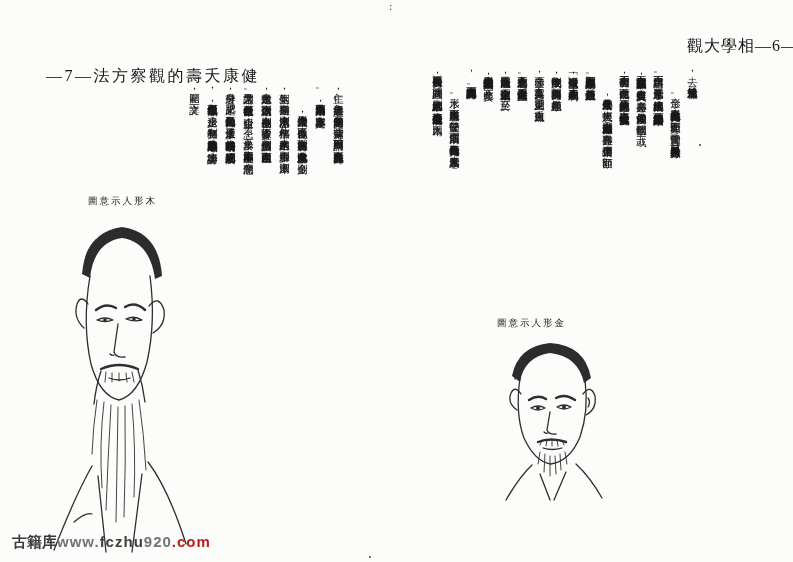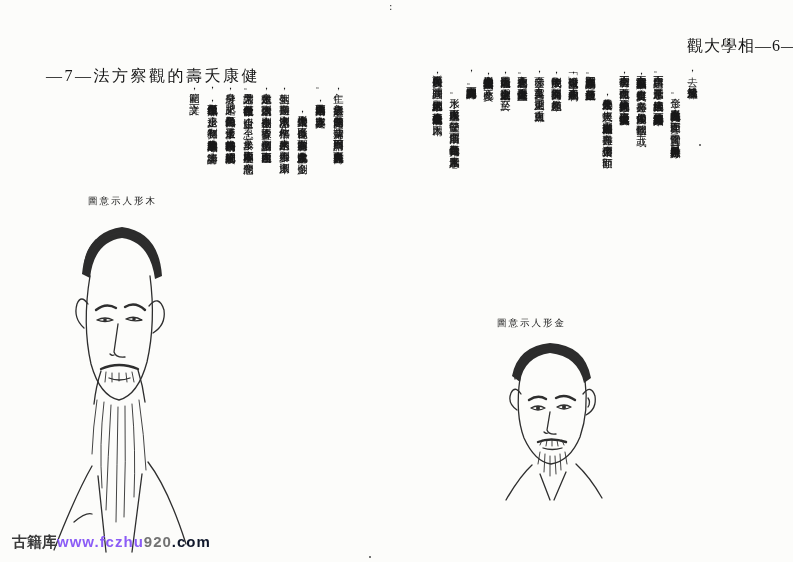--- a/index.html
+++ b/index.html
@@ -33,24 +33,24 @@
   .line-art{stroke:#2e2e2e;fill:none;stroke-width:1.3;stroke-linecap:round;stroke-linejoin:round;}
   .line-art .thick{stroke-width:2.4;}
   .line-art .fillhair{fill:#2c2c2c;stroke:none;}
   .line-art .thin{stroke-width:0.9;}
   
   .watermark{
     position:absolute;left:12px;top:533px;font-family:"Liberation Sans","DejaVu Sans",sans-serif;
     font-weight:bold;font-size:15px;white-space:nowrap;
   }
   .wm-cjk{color:#3a3a3a;margin-right:0;}
-  .wm-www{color:#8b5cf6;letter-spacing:1px;}
-  .wm-green{color:#8b5cf6;letter-spacing:1px;}
+  .wm-www{color:#737373;letter-spacing:1px;}
+  .wm-green{color:#404040;letter-spacing:1px;}
   .wm-red{color:#737373;letter-spacing:1px;}
-  .wm-tld{color:#0f172a;letter-spacing:1px;}
+  .wm-tld{color:#b91c1c;letter-spacing:1px;}
   
   .speck{position:absolute;color:#333;font-size:9px;font-family:"DejaVu Sans Mono",monospace;}
   .speck-dot{width:2px;height:2px;background:#4a4a4a;border-radius:50%;}
 </style>
 </head>
 <body>
 
 <div class="canvas">
 
   <div class="speck" style="left:388px;top:2px;">:</div>

